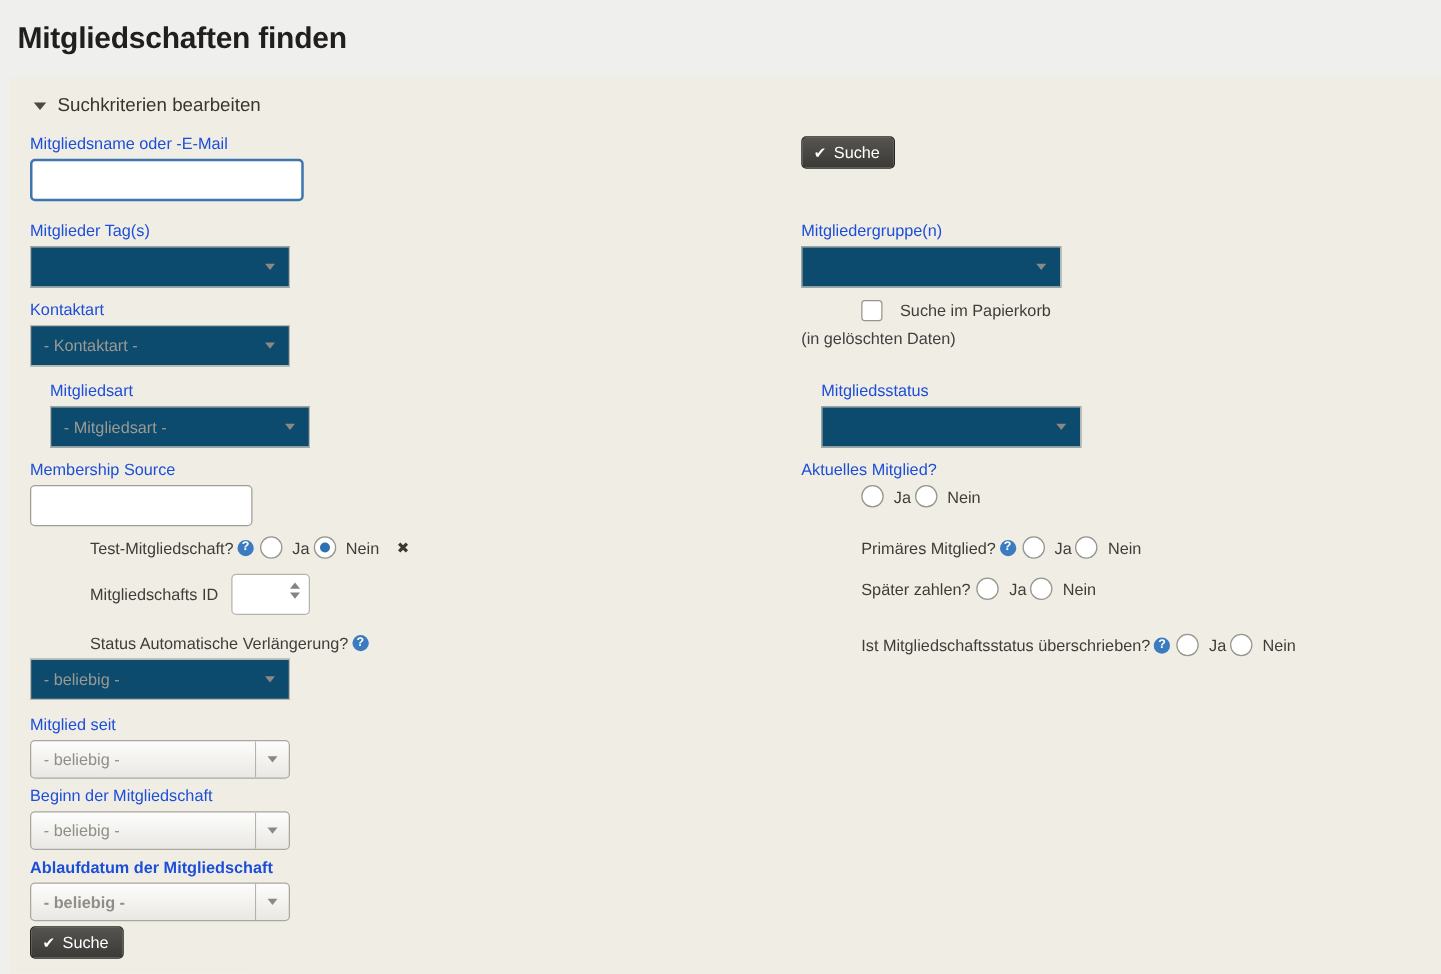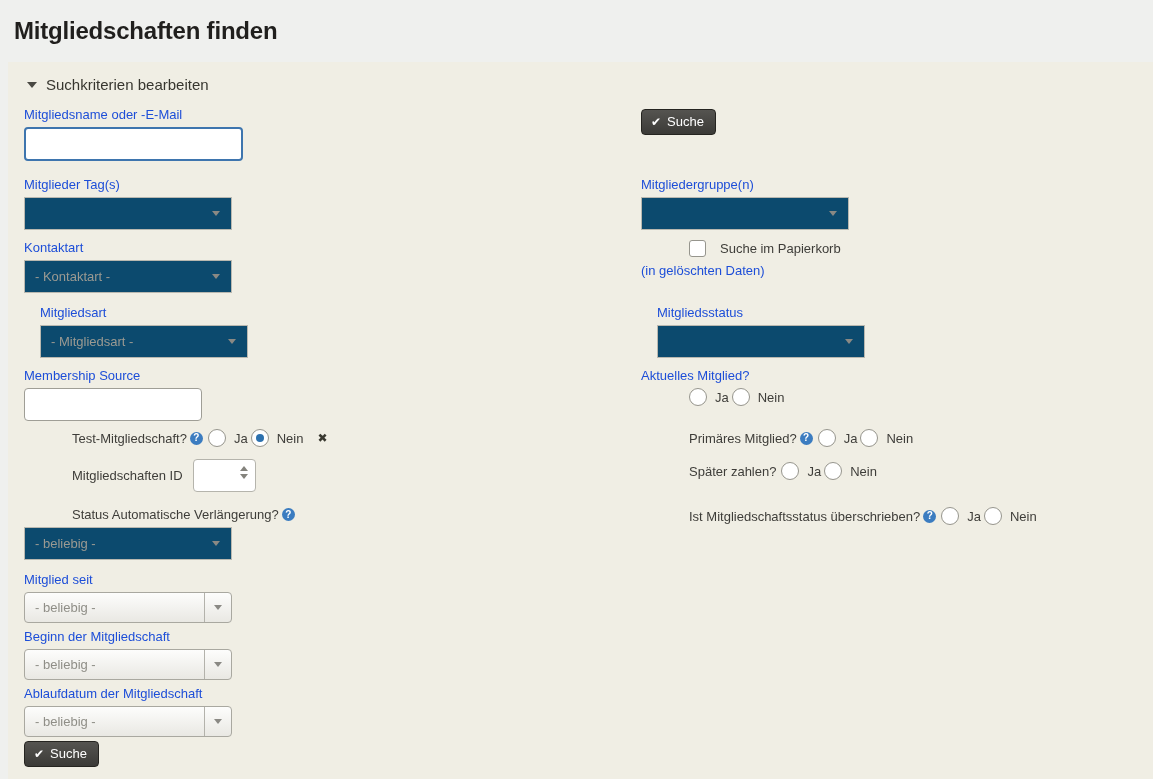--- a/index.html
+++ b/index.html
@@ -28,21 +28,21 @@
     width:0; height:0;
     border-left:5px solid transparent; border-right:5px solid transparent;
     border-top:6px solid #4a4943;
   }
   .row { display:flex; }
   .cl { width:617px; flex:none; }
   .cr { flex:1; }
   .r1 { min-height:70px; } .r2 { min-height:63px; } .r3 { min-height:65px; }
   .r4 { min-height:63px;padding-left:16px; } .r5 { min-height:61px; } .r6 { min-height:30px; }
   .r7 { min-height:48px; } .r8 { min-height:65px; } .r9 { min-height:57px; }
-  .r10 { min-height:57px; } .r11 { min-height:55px; }
+  .r10 { min-height:57px; } .r11 { min-height:55px;font-weight:bold; }
   .field-label { display:block; font-size:13px; color:#1d4ed8; margin-bottom:5px; }
   .text-input {
     height:33px; width:178px; background:#fff;
     border:1px solid #9f9e96; border-radius:4px;
     padding:0 8px; font-size:13px; color:#333;
     font-family:inherit; outline:none;
   }
   .text-input.focused { width:219px; height:34px; border:2px solid #3e75ae; }
   .sel2 {
     position:relative; width:208px; height:33px; background:#0c4a6e;
@@ -101,21 +101,21 @@
     line-height:1; flex:none; cursor:pointer;
   }
   .clear-icon { color:#39382f; font-size:12px; font-weight:bold; cursor:pointer; }
   .num-wrap {
     position:relative; width:63px; height:33px; background:#fff;
     border:1px solid #b5b4ac; border-radius:4px; display:inline-block;
   }
   .num-wrap .spin { position:absolute; right:7px; top:6px; display:flex; flex-direction:column; gap:3px; cursor:pointer; }
   .num-wrap .up { width:0;height:0;border-left:4px solid transparent;border-right:4px solid transparent;border-bottom:5px solid #84837d; }
   .num-wrap .dn { width:0;height:0;border-left:4px solid transparent;border-right:4px solid transparent;border-top:5px solid #84837d; }
-  .sub-note { font-size:13px; color:#1d4ed8; margin-top:6px; }
+  .sub-note { font-size:13px; color:#404040; margin-top:6px; }
   .gap3 { width:3px; } .gap5 { width:5px; } .gap8 { width:8px; } .gap10 { width:10px; } .gap14 { width:14px; }
   .mt2 { margin-top:2px; } .mt3 { margin-top:3px; }
 </style>
 </head>
 <body>
 
 <h1 class="page-title">Mitgliedschaften finden</h1>
 
 <div class="panel">
 
@@ -246,21 +246,21 @@
         <span class="gap8"></span>
         <span>Nein</span>
       </div>
     </div>
   </div>
 
   
   <div class="row r7">
     <div class="cl">
       <div class="inline-row">
-        <span>Mitgliedschaften ID</span>
+        <span>Mitgliedschafts ID</span>
         <span class="gap10"></span>
         <span class="num-wrap">
           <span class="spin">
             <span class="up"></span>
             <span class="dn"></span>
           </span>
         </span>
       </div>
     </div>
     <div class="cr">

